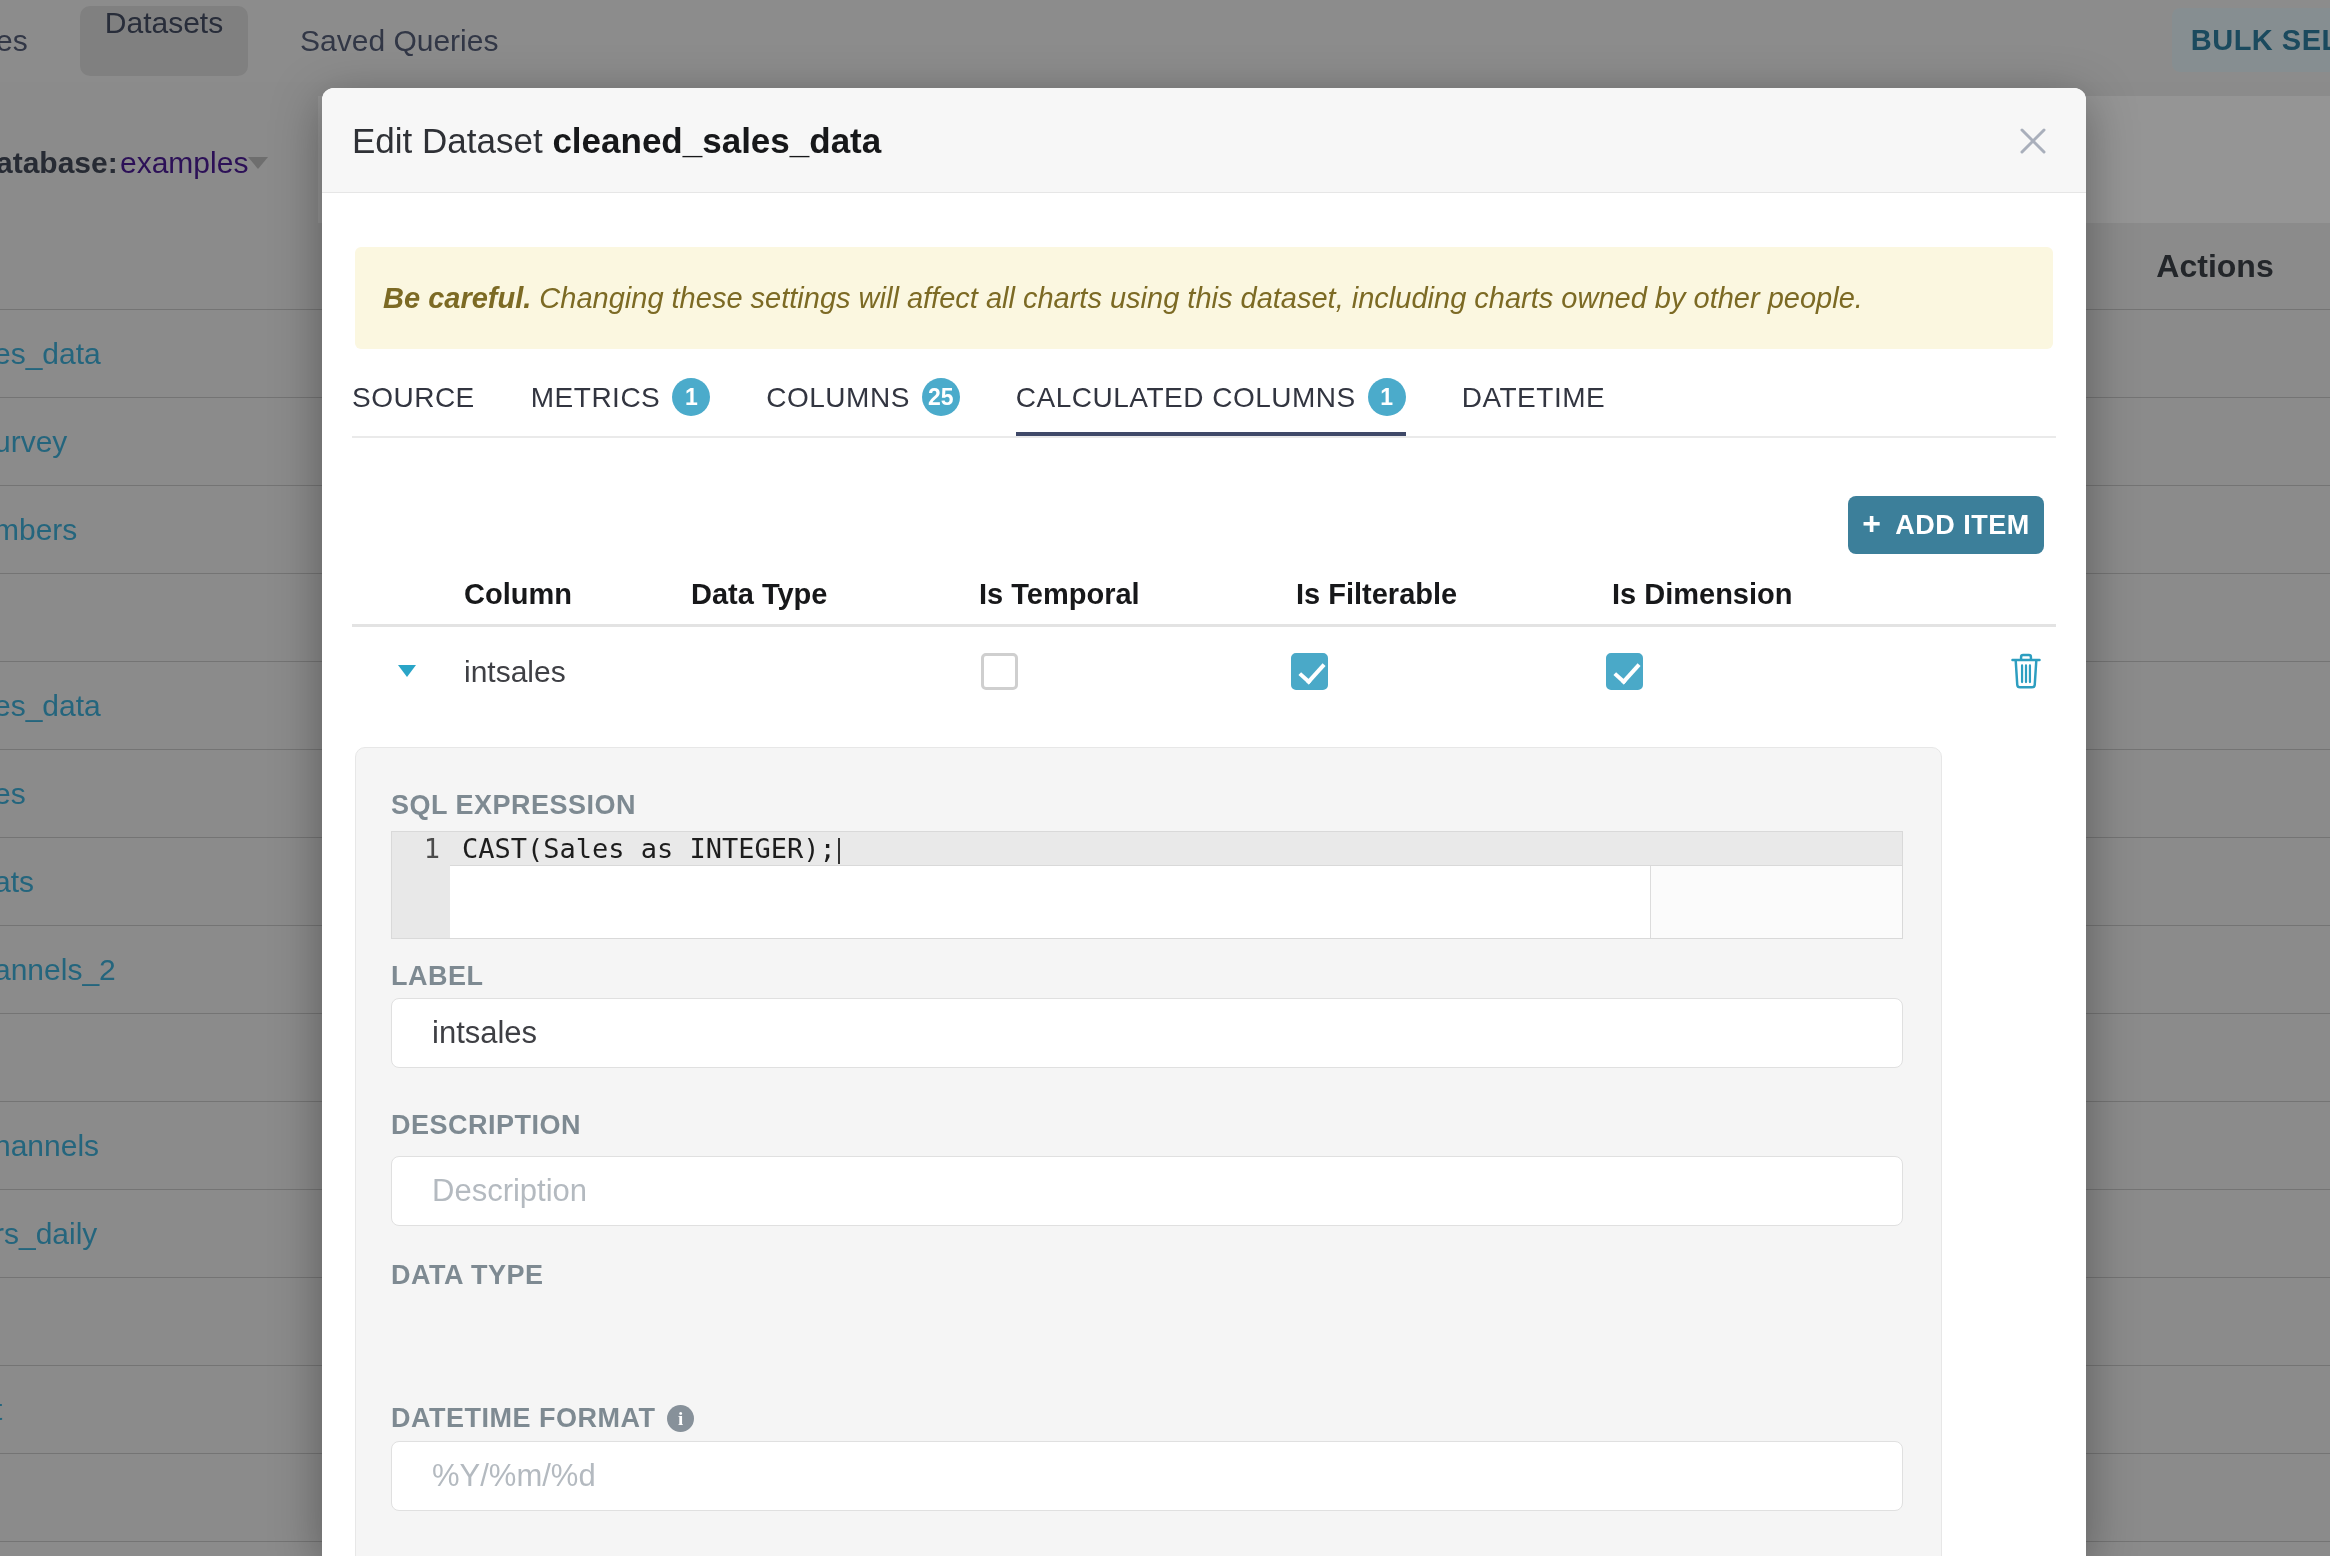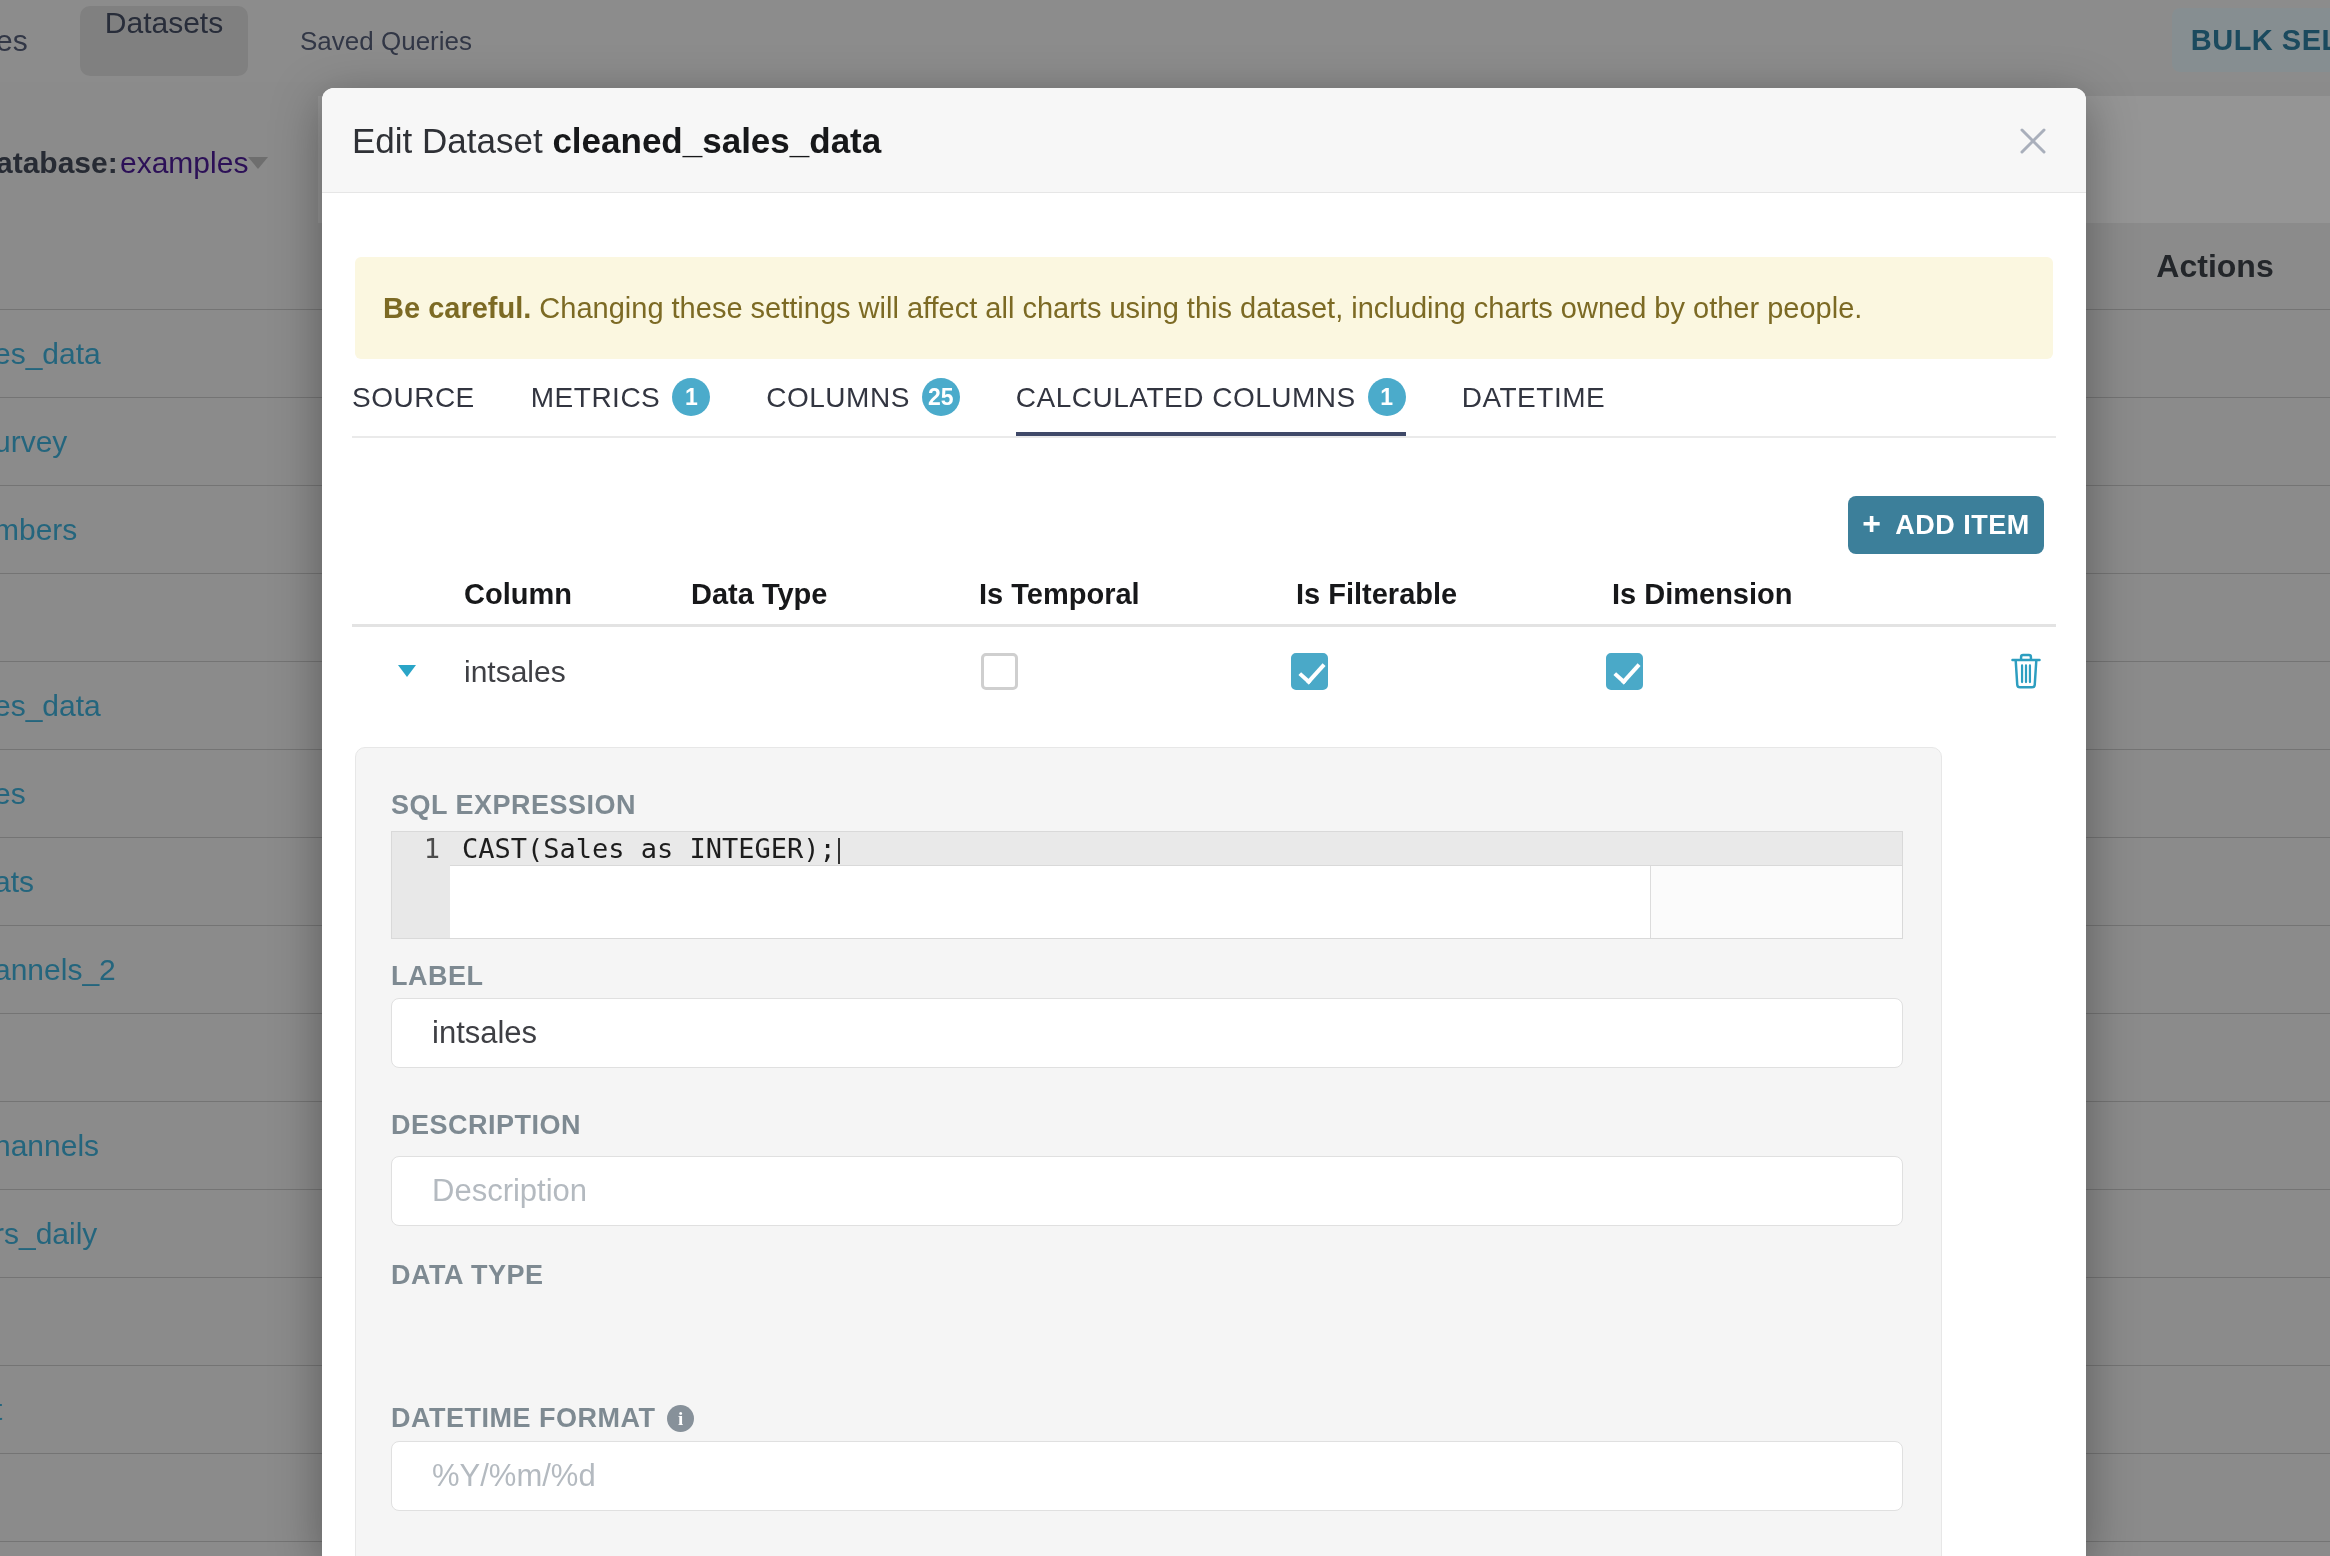--- a/index.html
+++ b/index.html
@@ -7,21 +7,21 @@
   #screen {
     position:relative; width:2330px; height:1556px; overflow:hidden;
     background:#eeeeee; font-family:"Liberation Sans", sans-serif;
   }
   
   .bg-layer { position:absolute; inset:0; }
   .navbar { position:absolute; left:0; top:0; width:2330px; height:82px; background:#f0f0f0; }
   .nav-frag { position:absolute; left:-4px; top:0; line-height:82px; font-size:30px; color:#565f79; }
   .nav-pill { position:absolute; left:80px; top:6px; width:168px; height:70px; background:#dbdbdb; border-radius:10px;
               display:flex; justify-content:center; font-size:30px; color:#454d63; }
-  .nav-item { position:absolute; top:0; line-height:82px; font-size:26px; color:#565f79; }
+  .nav-item { position:absolute; top:0; line-height:82px; font-size:30px; color:#565f79; }
   .nav-item.saved { left:300px; } .nav-item.history { left:566px; }
   .bulk-btn { position:absolute; left:2172px; top:8px; width:246px; height:64px; border-radius:8px;
               background:#e6f4f8; color:#2f7fa2; font-weight:bold; font-size:29px; letter-spacing:.5px;
               display:flex; align-items:center; justify-content:center; }
   .filter-band { position:absolute; left:318px; top:96px; width:2012px; height:127px; background:#ffffff; }
   .db-filter { position:absolute; left:0; top:130px; height:66px; }
   .db-label { position:absolute; left:-4px; top:0; line-height:66px; font-size:30px; font-weight:bold; color:#444b59; }
   .db-value { position:absolute; left:120px; top:0; line-height:66px; font-size:30px; color:#4c1d95; }
   .db-caret { position:absolute; left:248px; top:27px; width:0; height:0;
               border-left:10px solid transparent; border-right:10px solid transparent; border-top:12px solid #bcbcbc; }
@@ -34,22 +34,22 @@
   .dim-overlay { position:absolute; inset:0; background:rgba(0,0,0,0.415); z-index:50; }
 
   
   .modal { position:absolute; left:322px; top:88px; width:1764px; height:1468px; background:#ffffff;
            border-radius:12px 12px 0 0; box-shadow:0 12px 50px rgba(0,0,0,.35); z-index:100; }
   .modal-header { position:absolute; left:0; top:0; width:100%; height:105px; background:#f7f7f7;
                   border-radius:12px 12px 0 0; border-bottom:1px solid #e6e6e6; }
   .modal-title { position:absolute; left:30px; top:0; line-height:105px; font-size:35px; color:#2f3136; }
   .modal-title b { color:#17181a; }
   .modal-close { position:absolute; right:34px; top:34px; width:38px; height:38px; cursor:pointer; }
-  .warn-banner { position:absolute; left:33px; top:169px; width:1698px; height:102px; background:#fbf7e0;
-                 border-radius:6px; }
+  .warn-banner { position:absolute; left:33px; top:159px; width:1698px; height:102px; background:#fbf7e0;
+                 border-radius:6px;font-style:italic; }
   .warn-text { position:absolute; left:28px; top:0; line-height:102px; font-size:29px; color:#7c6a24; white-space:nowrap; }
   .warn-text b { font-weight:bold; }
 
   .tabs { position:absolute; left:30px; top:290px; height:60px; display:flex; gap:56px; }
   .tab { position:relative; display:flex; align-items:flex-start; gap:12px; height:60px; cursor:pointer; }
   .tab-label { font-size:28px; color:#323540; letter-spacing:.5px; line-height:40px; }
   .tab-badge { min-width:38px; height:38px; padding:0 5px; border-radius:19px; background:#4babcb; color:#fff;
                font-size:23px; font-weight:bold; display:flex; align-items:center; justify-content:center; }
   .tab.active::after { content:""; position:absolute; left:0; right:0; bottom:0; height:6px; background:#3f4968; }
   .tabs-divider { position:absolute; left:30px; top:348px; width:1704px; height:2px; background:#eaeaea; }

